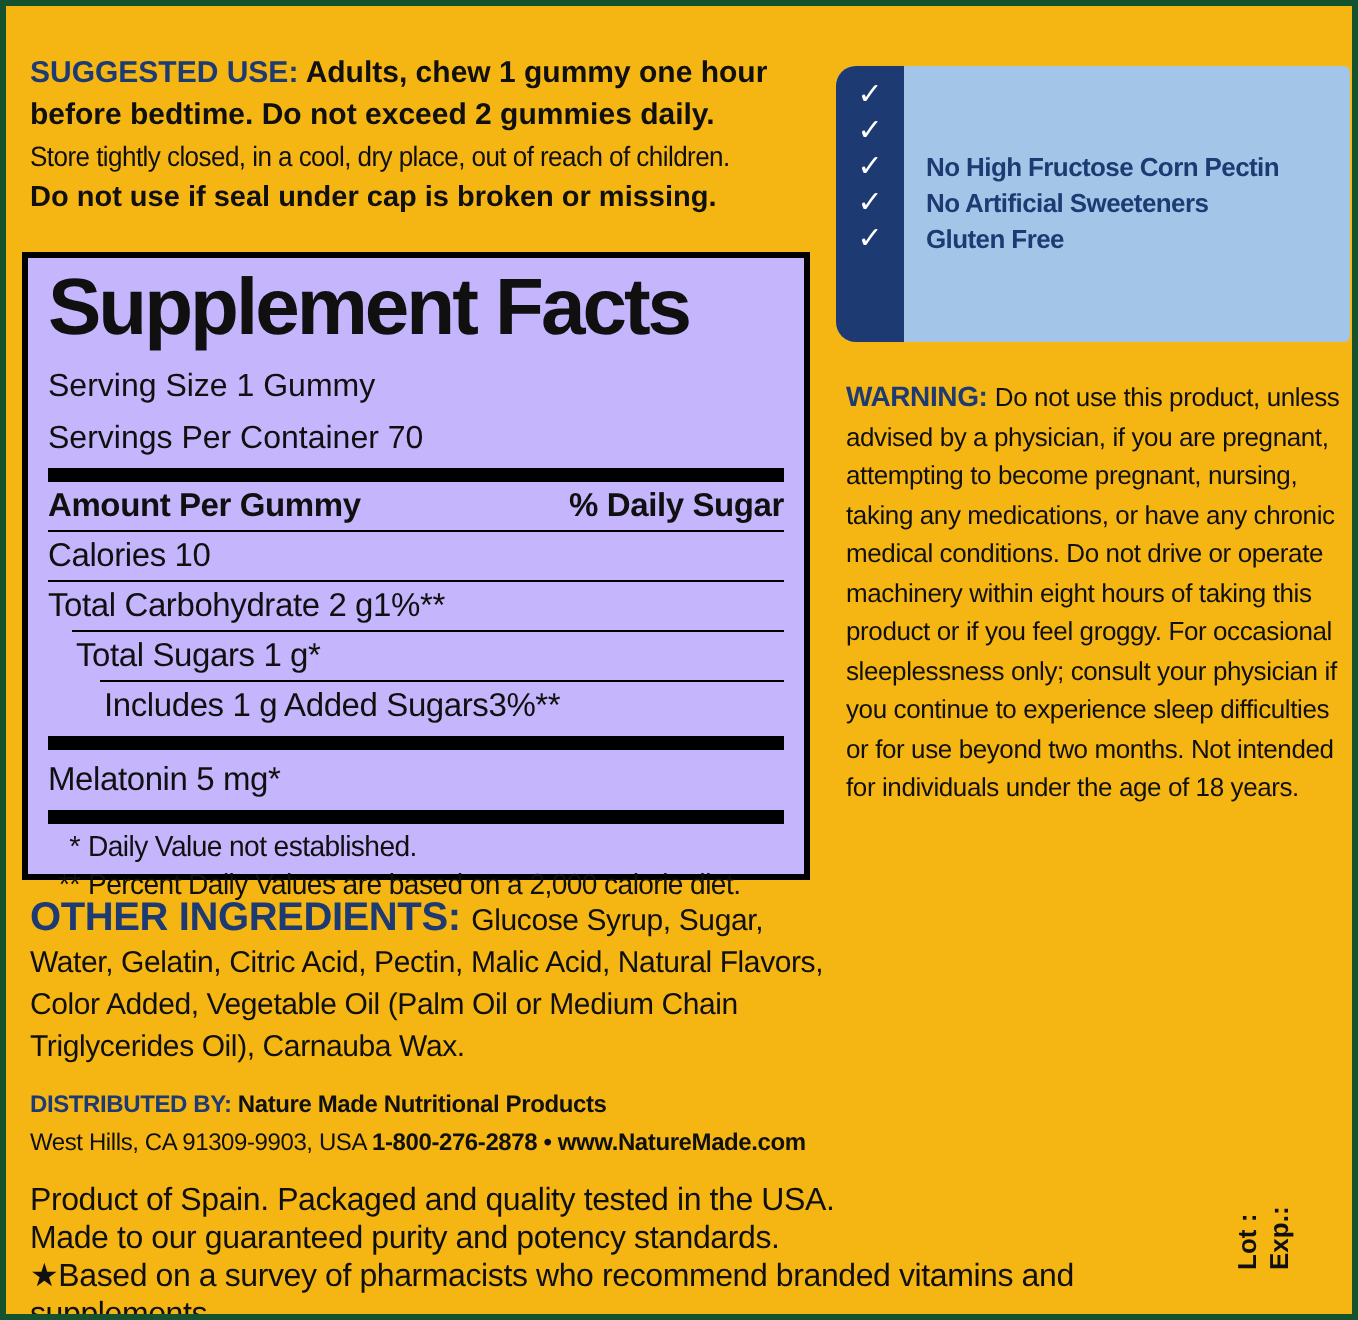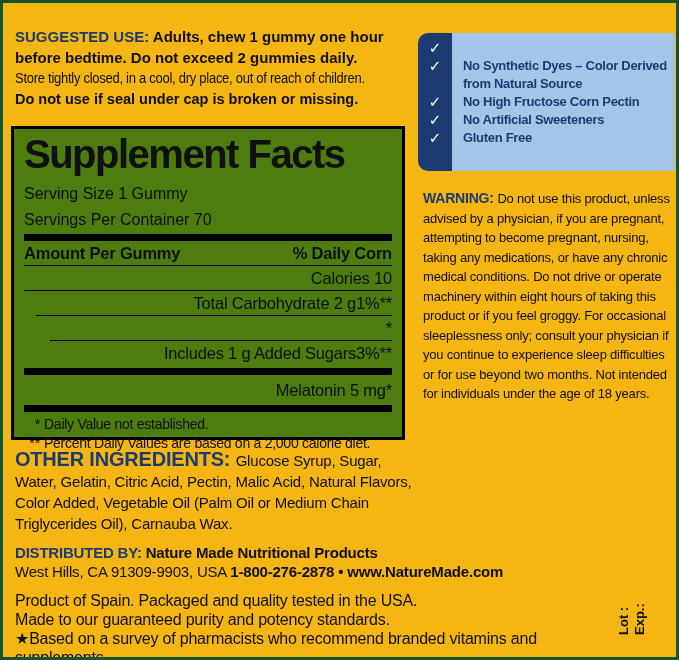--- a/index.html
+++ b/index.html
@@ -35,47 +35,47 @@
     position:relative;flex:none;width:34px;text-align:center;
     color:#fff;font-weight:bold;font-size:15px;line-height:18px;
   }
   .claim .txt{
     flex:1;padding-left:11px;color:var(--navy);font-weight:bold;
     font-size:13px;line-height:18px;letter-spacing:-0.3px;white-space:pre-line;
   }
   
   .facts{
     position:absolute;left:8px;top:123px;width:394px;height:314px;
-    background:#4d7c0f;border:3px solid #000;padding:2px 10px 4px;
+    background:#c4b5fd;border:3px solid #000;padding:2px 10px 4px;
   }
   .sf-title{font-size:40px;font-weight:bold;letter-spacing:-1.5px;line-height:46px;}
   .sf-serving{font-size:16px;line-height:19px;margin-top:7px;}
   .sf-bar{height:7px;background:#000;margin-top:5px;}
   .sf-bar2{height:7px;background:#000;margin:3px 0;}
   .sf-header{
     display:flex;justify-content:space-between;font-weight:bold;font-size:16.5px;
     line-height:20px;padding:2px 0;border-bottom:1.5px solid #000;letter-spacing:-0.2px;
   }
-  .sf-row{display:flex;justify-content:flex-end;font-size:16.5px;line-height:21px;padding:2px 0 1px;letter-spacing:-0.2px;margin-left:18px;}
+  .sf-row{display:flex;justify-content:flex-start;font-size:16.5px;line-height:21px;padding:2px 0 1px;letter-spacing:-0.2px;}
   .sf-row .ind1{padding-left:14px;}
   .sf-row .ind2{padding-left:28px;}
   .sf-rule{border-top:1.5px solid #000;}
   .sf-rule.i1{margin-left:12px;}
   .sf-rule.i2{margin-left:26px;}
   .sf-fn{display:flex;font-size:14.5px;line-height:18px;letter-spacing:-0.3px;margin-top:1px;}
   .sf-fn .mk{flex:none;width:20px;text-align:right;padding-right:4px;}
   .sf-fn .tx{white-space:nowrap;transform:scaleX(0.97);transform-origin:left center;}
   
   .warning{position:absolute;left:420px;top:186px;width:254px;font-size:13px;line-height:19.5px;letter-spacing:-0.2px;}
   .warning .hd{color:var(--navy);font-weight:bold;font-size:14px;}
   
   .other{position:absolute;left:12px;top:446px;width:404px;font-size:15px;line-height:21px;letter-spacing:-0.2px;}
   .other .hd{color:var(--navy);font-weight:bold;font-size:20px;}
   
-  .distributed{position:absolute;left:12px;top:540px;width:600px;font-size:15px;line-height:19px;letter-spacing:-0.2px;}
+  .distributed{position:absolute;left:12px;top:540px;width:600px;font-size:12px;line-height:19px;letter-spacing:-0.2px;}
   .distributed .hd{color:var(--navy);font-weight:bold;}
   .distributed .b{font-weight:bold;}
   .distributed .line2{white-space:nowrap;}
   
   .footer{position:absolute;left:12px;top:588px;width:600px;font-size:16px;line-height:19px;letter-spacing:-0.2px;}
   
   .lotexp{
     position:absolute;left:611px;top:586px;width:48px;height:44px;
     transform:rotate(-90deg);transform-origin:center center;
     font-size:13px;font-weight:bold;line-height:16px;white-space:nowrap;
@@ -91,22 +91,20 @@
     <div class="line-fit">Store tightly closed, in a cool, dry place, out of reach of children.</div>
     <div class="b2">Do not use if seal under cap is broken or missing.</div>
   </div>
 
   <div class="claims">
     <div class="claim">
       <span class="check">✓</span>
     </div>
     <div class="claim">
       <span class="check">✓</span>
-      <span class="txt">No Synthetic Dyes – Color Derived
-from Natural Source</span>
     </div>
     <div class="claim">
       <span class="check">✓</span>
       <span class="txt">No High Fructose Corn Pectin</span>
     </div>
     <div class="claim">
       <span class="check">✓</span>
       <span class="txt">No Artificial Sweeteners</span>
     </div>
     <div class="claim">
@@ -115,33 +113,34 @@
     </div>
   </div>
 
   <div class="facts">
     <div class="sf-title">Supplement Facts</div>
     <div class="sf-serving">Serving Size 1 Gummy</div>
     <div class="sf-serving">Servings Per Container 70</div>
     <div class="sf-bar"></div>
     <div class="sf-header">
       <span>Amount Per Gummy</span>
-      <span>% Daily Corn</span>
+      <span>% Daily Sugar</span>
     </div>
     <div class="sf-row">
       <span>Calories  10</span>
       <span></span>
     </div>
     <div class="sf-rule"></div>
     <div class="sf-row">
       <span>Total Carbohydrate  2 g</span>
       <span>1%**</span>
     </div>
     <div class="sf-rule i1"></div>
     <div class="sf-row">
+      <span class="ind1">Total Sugars  1 g</span>
       <span>*</span>
     </div>
     <div class="sf-rule i2"></div>
     <div class="sf-row">
       <span class="ind2">Includes  1 g Added Sugars</span>
       <span>3%**</span>
     </div>
     <div class="sf-bar2"></div>
     <div class="sf-row">
       <span>Melatonin  5 mg</span>

